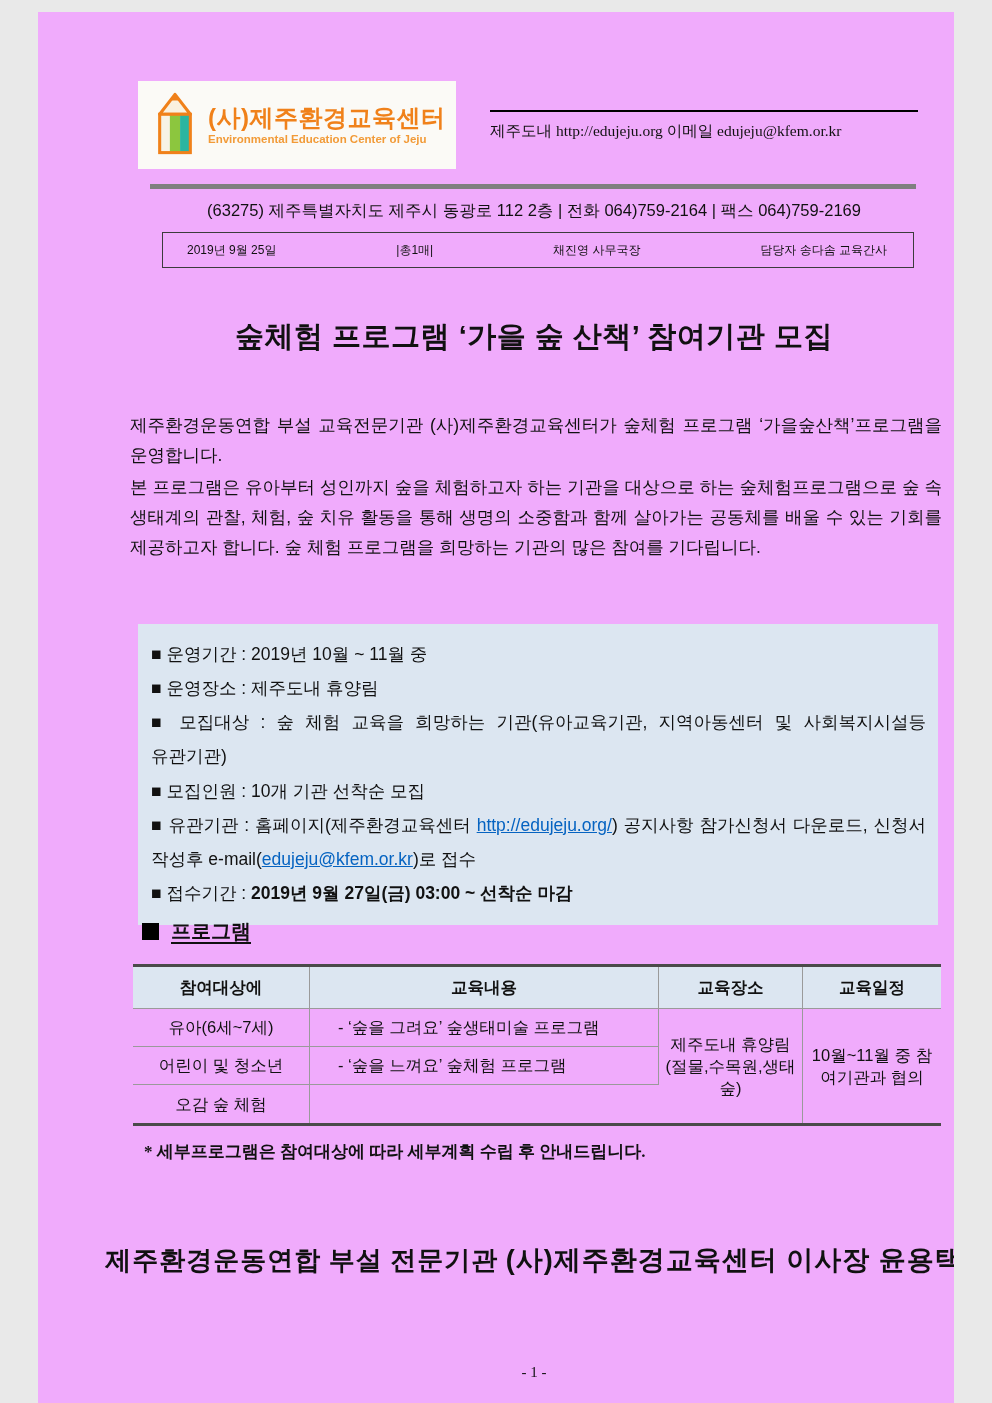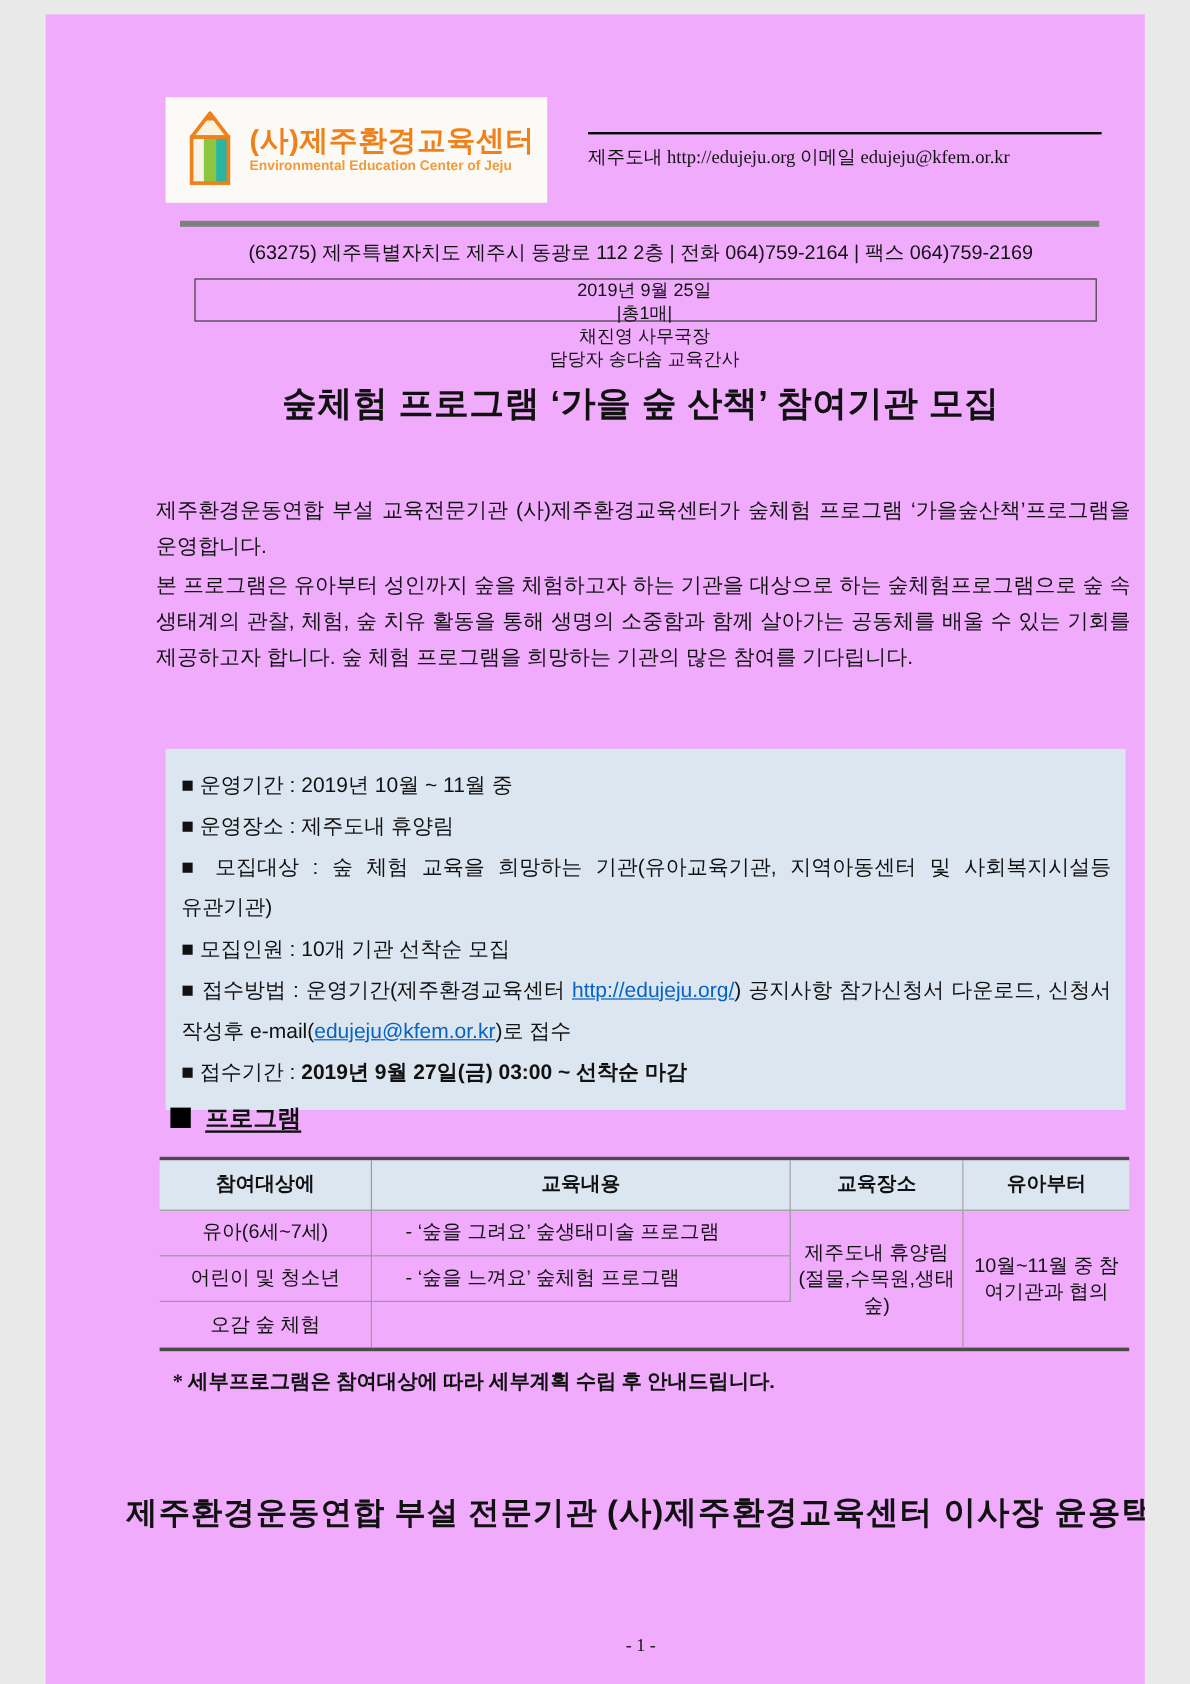--- a/index.html
+++ b/index.html
@@ -39,22 +39,21 @@
   .address-line {
     position: absolute; left: 96px; top: 188px; width: 800px;
     text-align: center; font-size: 16.5px; color: #111;
     white-space: nowrap;
   }
   .doc-info-box {
     position: absolute; left: 124px; top: 220px; width: 752px; height: 36px;
     border: 1px solid #3c3c3c;
     display: flex; align-items: center; justify-content: space-between;
     padding: 0 26px 0 24px;
-    font-size: 15px;
-    flex-direction: column;
+    font-size: 12px;
   }
   
   .doc-title {
     position: absolute; left: 96px; top: 305px; width: 800px;
     text-align: center; font-size: 29px; font-weight: 800;
     letter-spacing: 0.5px; white-space: nowrap;
   }
   
   .body-text {
     position: absolute; left: 92px; top: 398px; width: 812px;
@@ -164,37 +163,37 @@
     <p>제주환경운동연합 부설 교육전문기관 (사)제주환경교육센터가 숲체험 프로그램 ‘가을숲산책’프로그램을 운영합니다.</p>
     <p>본 프로그램은 유아부터 성인까지 숲을 체험하고자 하는 기관을 대상으로 하는 숲체험프로그램으로 숲 속 생태계의 관찰, 체험, 숲 치유 활동을 통해 생명의 소중함과 함께 살아가는 공동체를 배울 수 있는 기회를 제공하고자 합니다. 숲 체험 프로그램을 희망하는 기관의 많은 참여를 기다립니다.</p>
   </div>
 
   <div class="notice-box" style="background:#dce6f1;">
     <div>■ 운영기간 : 2019년 10월 ~ 11월 중</div>
     <div>■ 운영장소 : 제주도내 휴양림</div>
     <div>■  모집대상  :  숲  체험  교육을  희망하는  기관(유아교육기관,  지역아동센터  및  사회복지시설등 유관기관)</div>
     <div>■ 모집인원 : 10개 기관 선착순 모집</div>
     <div>
-      <span>■  접수방법  :  운영기간(제주환경교육센터  </span><a style="color:#0563c1;">http://edujeju.org/</a><span>)  공지사항  참가신청서  다운로드, 신청서 작성후 e-mail(</span><a style="color:#0563c1;">edujeju@kfem.or.kr</a><span>)로 접수</span>
+      <span>■  유관기관  :  홈페이지(제주환경교육센터  </span><a style="color:#0563c1;">http://edujeju.org/</a><span>)  공지사항  참가신청서  다운로드, 신청서 작성후 e-mail(</span><a style="color:#0563c1;">edujeju@kfem.or.kr</a><span>)로 접수</span>
     </div>
     <div>
       <span>■ 접수기간 : </span><span class="bold">2019년 9월 27일(금) 03:00 ~ 선착순 마감</span>
     </div>
   </div>
 
   <div class="program-header">
     <span class="sq"></span>
     <span class="underlined">프로그램</span>
   </div>
 
   <div class="program-table">
     <div class="cell th">참여대상에</div>
     <div class="cell th">교육내용</div>
     <div class="cell th">교육장소</div>
-    <div class="cell th last-col">유아부터</div>
+    <div class="cell th last-col">교육일정</div>
 
     <div class="cell">유아(6세~7세)</div>
     <div class="cell content-cell">- ‘숲을 그려요’ 숲생태미술 프로그램</div>
     <div class="cell rowspan" style="grid-column:3;">제주도내 휴양림 (절물,수목원,생태숲)</div>
     <div class="cell rowspan last-col" style="grid-column:4;">10월~11월 중 참여기관과 협의</div>
 
     <div class="cell" style="grid-column:1;">어린이 및 청소년</div>
     <div class="cell content-cell">- ‘숲을 느껴요’ 숲체험 프로그램</div>
 
     <div class="cell last-row" style="grid-column:1;">오감 숲 체험</div>

